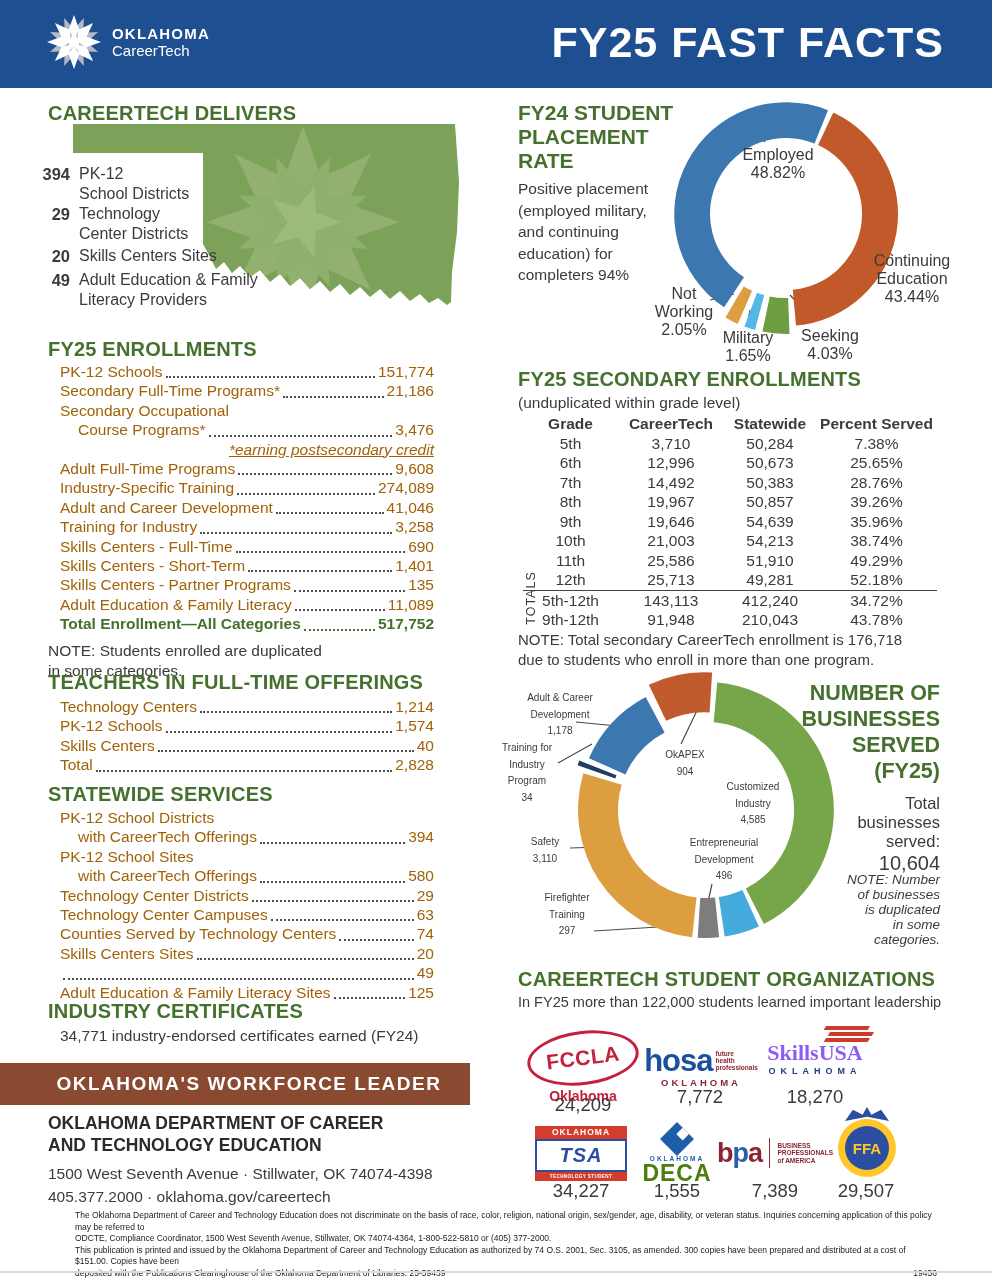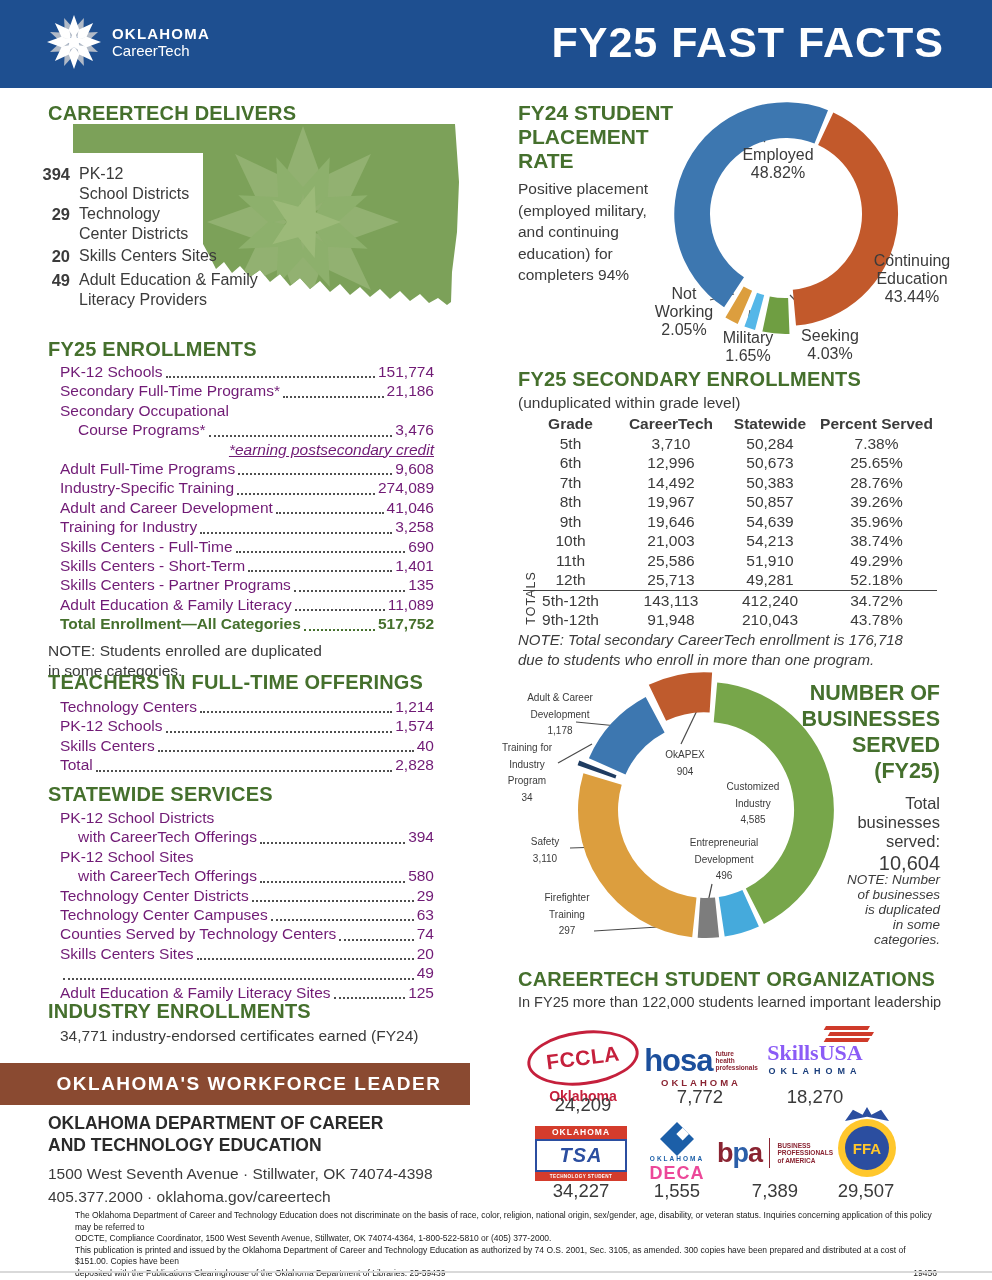--- a/index.html
+++ b/index.html
@@ -12,30 +12,30 @@
   .logo-text .l1{font-weight:700;font-size:15px;letter-spacing:1.2px;}
   .logo-text .l2{font-size:15px;}
   .hdr-title{position:absolute;right:48px;top:18px;color:#fff;font-size:43px;font-weight:800;letter-spacing:1px;}
   
   .h1{position:absolute;font-size:20px;font-weight:800;color:#45702d;letter-spacing:.2px;white-space:nowrap;}
   
   .stat{position:absolute;left:36px;display:flex;font-size:16px;line-height:20px;}
   .stat .n{width:34px;text-align:right;font-weight:700;padding-right:9px;font-size:16.5px;}
   
   .llist{position:absolute;font-size:15.5px;}
-  .lrow{display:flex;align-items:flex-end;line-height:19.4px;color:#701a75;}
+  .lrow{display:flex;align-items:flex-end;line-height:19.4px;color:#a16207;}
   .lrow .lab{white-space:nowrap;}
   .lrow .dots{flex:1;border-bottom:2.5px dotted #4f4f4f;margin:0 3px 3px 3px;}
   .lrow .val{white-space:nowrap;}
   .lrow.indent{padding-left:18px;}
   .lrow.foot{display:block;text-align:right;font-style:italic;text-decoration:underline;}
   .lrow.total{color:#45702d;font-weight:700;}
   .lrow.total .dots{border-color:#45702d;}
   .noteblk{position:absolute;font-size:15.5px;line-height:19.5px;}
-  .it{font-style:italic;}
+  .it{}
   
   .banner{position:absolute;left:0;top:1063px;width:470px;height:42px;background:#8a4a31;color:#fff;
           display:flex;align-items:center;justify-content:center;font-size:19px;font-weight:800;letter-spacing:1.5px;padding-left:28px;box-sizing:border-box;white-space:nowrap;}
   .dept{position:absolute;left:48px;top:1112px;}
   .dept .dl{font-size:17.5px;font-weight:800;line-height:22px;color:#2b2b2b;}
   .dept .da{font-size:15.5px;line-height:23px;margin-top:6px;}
   
   .dlabel{position:absolute;text-align:center;color:#3b3b3b;}
   .d1lab{font-size:16px;line-height:18px;}
   .d2lab{font-size:10px;line-height:16.5px;}
@@ -74,21 +74,21 @@
   .sk-word{font-family:"Liberation Serif","DejaVu Serif",serif;font-weight:700;font-size:22px;color:#8b5cf6;line-height:22px;}
   .sk-sub{font-size:9px;letter-spacing:5px;color:#1a3e7c;font-weight:700;margin-top:2px;}
   .tsa{width:92px;margin:0 auto;}
   .tsa .bar1{background:#d43c2c;color:#fff;font-size:8.5px;font-weight:800;letter-spacing:1px;height:13px;line-height:13px;}
   .tsa .mid{border:2.5px solid #2b4ea0;background:#fff;height:29px;line-height:29px;
             font-size:20px;font-weight:900;font-style:italic;color:#2b4ea0;letter-spacing:1px;}
   .tsa .bar2{background:#d43c2c;color:#fff;font-size:4.6px;font-weight:700;height:9px;line-height:9px;letter-spacing:.4px;}
   .deca-diamond{width:24px;height:24px;background:#1c5fa8;transform:rotate(45deg);margin:0 auto;}
   .deca-diamond i{display:block;width:9px;height:9px;background:#fff;margin:7.5px auto;}
   .deca-sub{font-size:6.5px;letter-spacing:2px;color:#1c5fa8;font-weight:700;margin-top:4px;}
-  .deca-word{font-size:18px;font-weight:900;color:#ec4899;letter-spacing:1px;line-height:22px;}
+  .deca-word{font-size:23px;font-weight:900;color:#4d7c0f;letter-spacing:1px;line-height:22px;}
   .bpa-row{display:flex;align-items:center;justify-content:center;}
   .bpa-word{font-size:27px;font-weight:800;line-height:26px;letter-spacing:-1px;}
   .bpa-b,.bpa-a{color:#8a2432;} .bpa-p{color:#2b5ea8;}
   .bpa-div{width:1.5px;height:30px;background:#8a2432;margin:0 7px;}
   .bpa-txt{text-align:left;font-size:6.5px;font-weight:800;color:#8a2432;line-height:7.5px;}
   .ffa{position:relative;width:64px;height:74px;margin:0 auto;}
   .ffa .eagle{position:absolute;left:10px;top:0;width:44px;height:14px;background:#2b4ea0;
               clip-path:polygon(0 100%,18% 20%,40% 55%,50% 0,60% 55%,82% 20%,100% 100%,50% 70%);}
   .ffa .gold{position:absolute;left:3px;top:12px;width:58px;height:58px;border-radius:50%;background:#ffc72c;}
   .ffa .blue{position:absolute;left:10px;top:19px;width:44px;height:44px;border-radius:50%;background:#2b4ea0;
@@ -329,21 +329,21 @@
         <span class="dots"></span>
         <span class="val">49</span>
       </div>
       <div class="lrow">
         <span class="lab">Adult Education &amp; Family Literacy Sites</span>
         <span class="dots"></span>
         <span class="val">125</span>
       </div>
     </div>
 
-  <div class="h1" style="left:48px;top:1000px;">INDUSTRY ENROLLMENTS</div>
+  <div class="h1" style="left:48px;top:1000px;">INDUSTRY CERTIFICATES</div>
   <div class="noteblk" style="left:60px;top:1026px;">34,771  industry-endorsed certificates earned (FY24)</div>
 
   <div class="banner">OKLAHOMA'S WORKFORCE LEADER</div>
   <div class="dept">
     <div class="dl">OKLAHOMA DEPARTMENT OF CAREER</div>
     <div class="dl">AND TECHNOLOGY EDUCATION</div>
     <div class="da">1500 West Seventh Avenue · Stillwater, OK  74074-4398</div>
     <div class="da" style="margin-top:0;">405.377.2000 · oklahoma.gov/careertech</div>
   </div>
 

